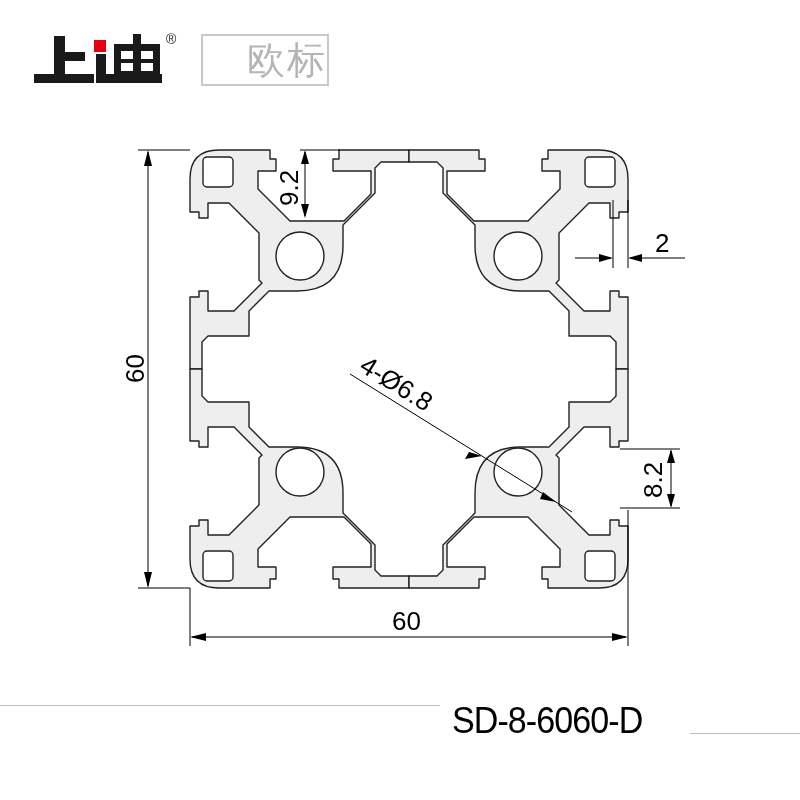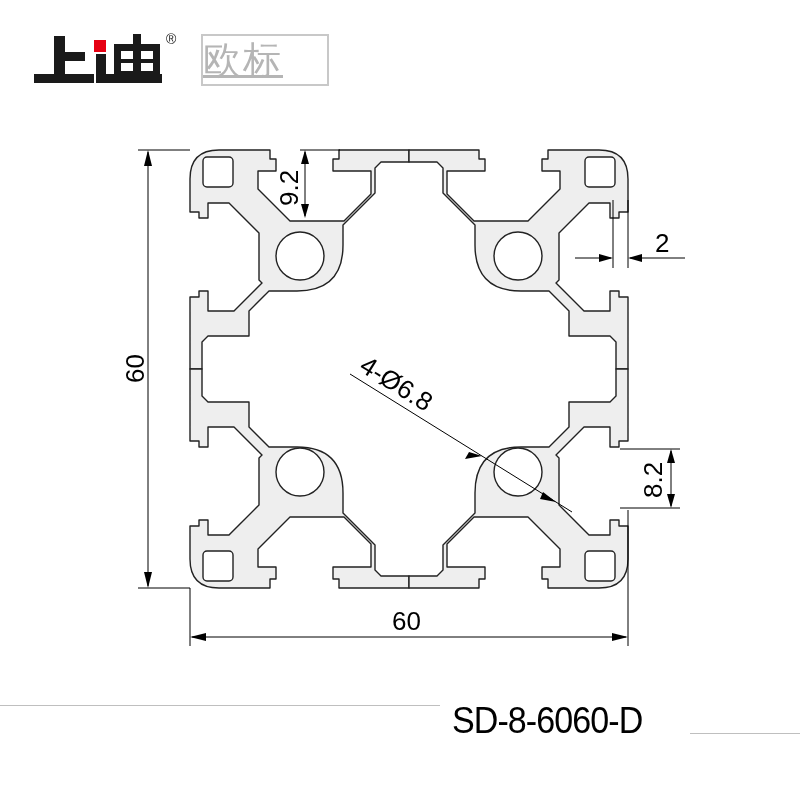--- a/index.html
+++ b/index.html
@@ -1,18 +1,18 @@
 <!DOCTYPE html>
 <html><head>
 <meta charset="utf-8">
 <style>
   html, body { margin:0; padding:0; background:#ffffff; }
   body { width:800px; height:800px; position:relative; overflow:hidden; font-family:"Liberation Sans", sans-serif; }
   .logo { position:absolute; left:32px; top:30px; width:160px; height:56px; }
-  .badge { position:absolute; left:201px; top:34px; width:128px; height:52px; border:2px solid #c8c8c8; box-sizing:border-box; color:#b5b5b5; font-size:38px; line-height:48px; text-align:left; letter-spacing:2px; font-family:"DejaVu Sans", sans-serif;text-decoration:underline; }
+  .badge { position:absolute; left:201px; top:34px; width:128px; height:52px; border:2px solid #c8c8c8; box-sizing:border-box; color:#b5b5b5; font-size:38px; line-height:48px; text-align:right; letter-spacing:2px; font-family:"DejaVu Sans", sans-serif; }
   .drawing { position:absolute; left:0; top:0; width:800px; height:800px; }
   .model-rule-left { position:absolute; left:0; top:705px; width:440px; height:1px; background:#bfbfbf; }
   .model-rule-right { position:absolute; left:690px; top:733px; width:110px; height:1px; background:#bfbfbf; }
   .model-code { position:absolute; left:452px; top:700px; font-size:37px; color:#000; letter-spacing:-1px; transform:scaleX(0.92); transform-origin:left top; }
 </style>
 </head>
 <body>
 
 <svg class="logo" viewBox="0 0 160 56">
 

